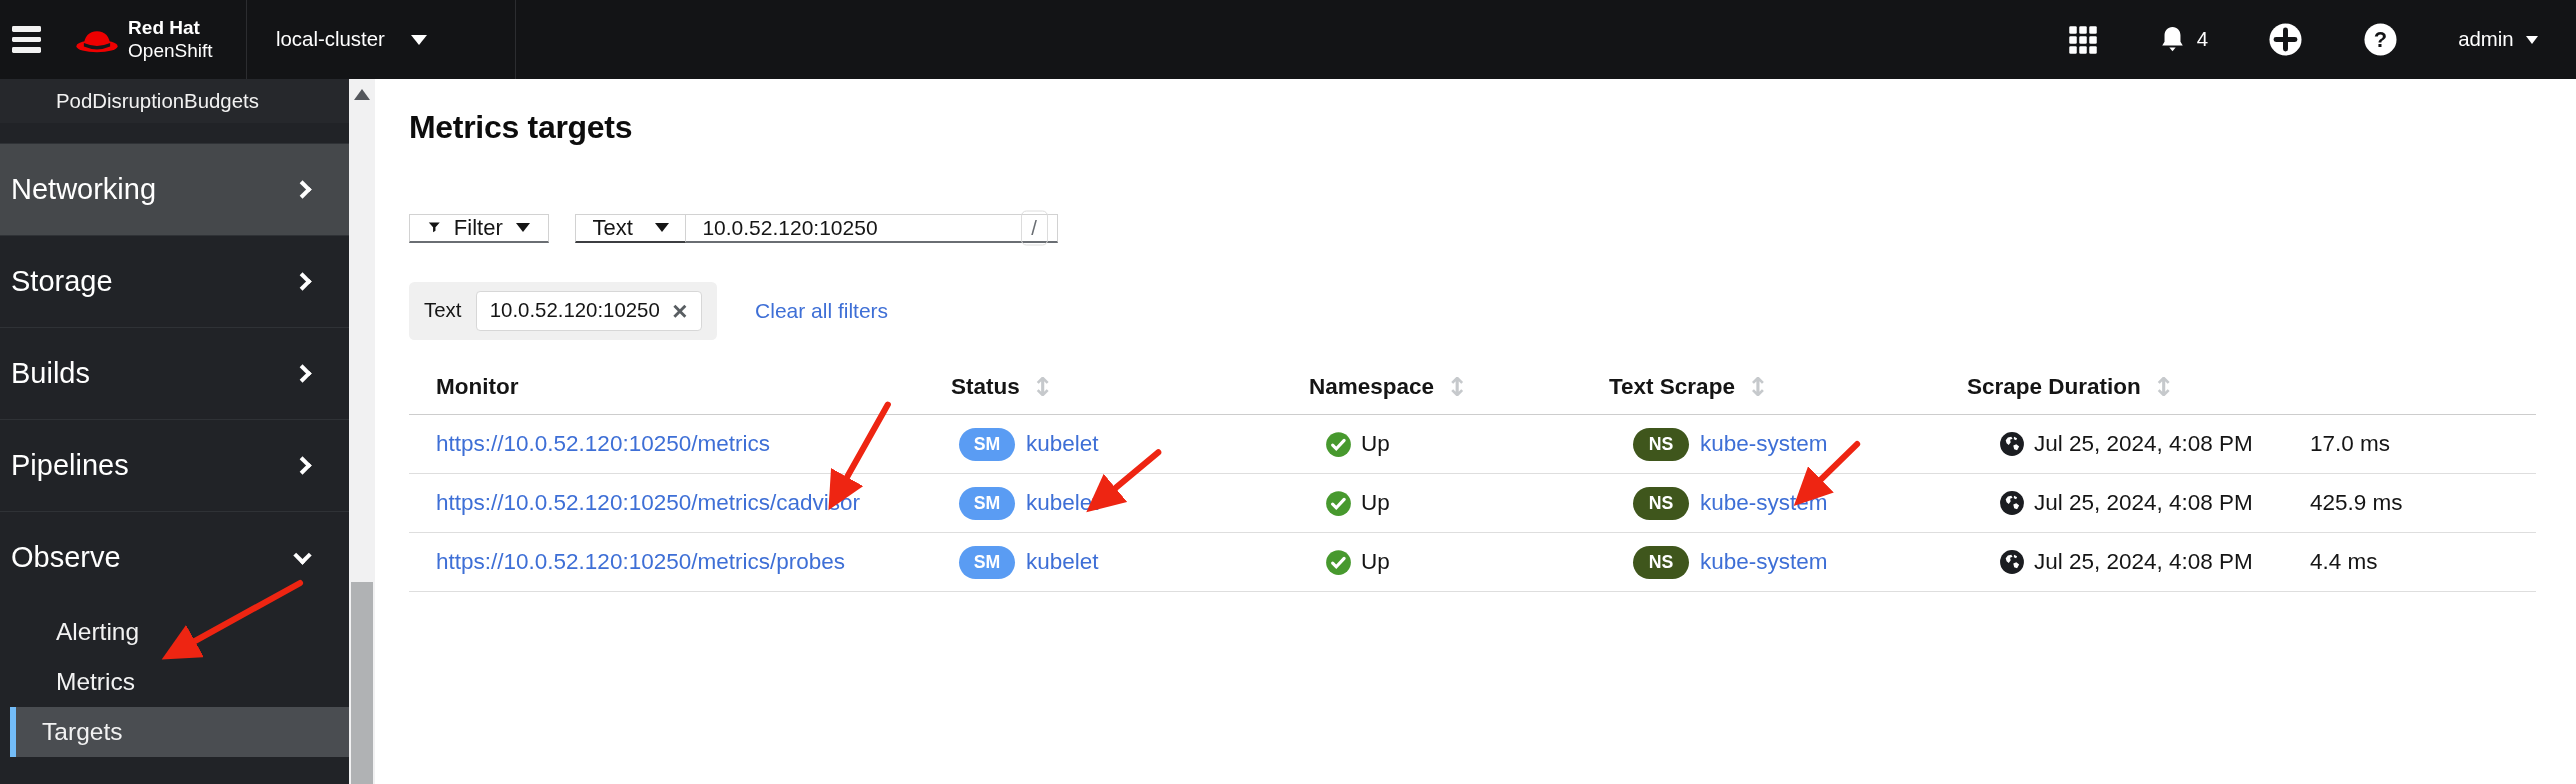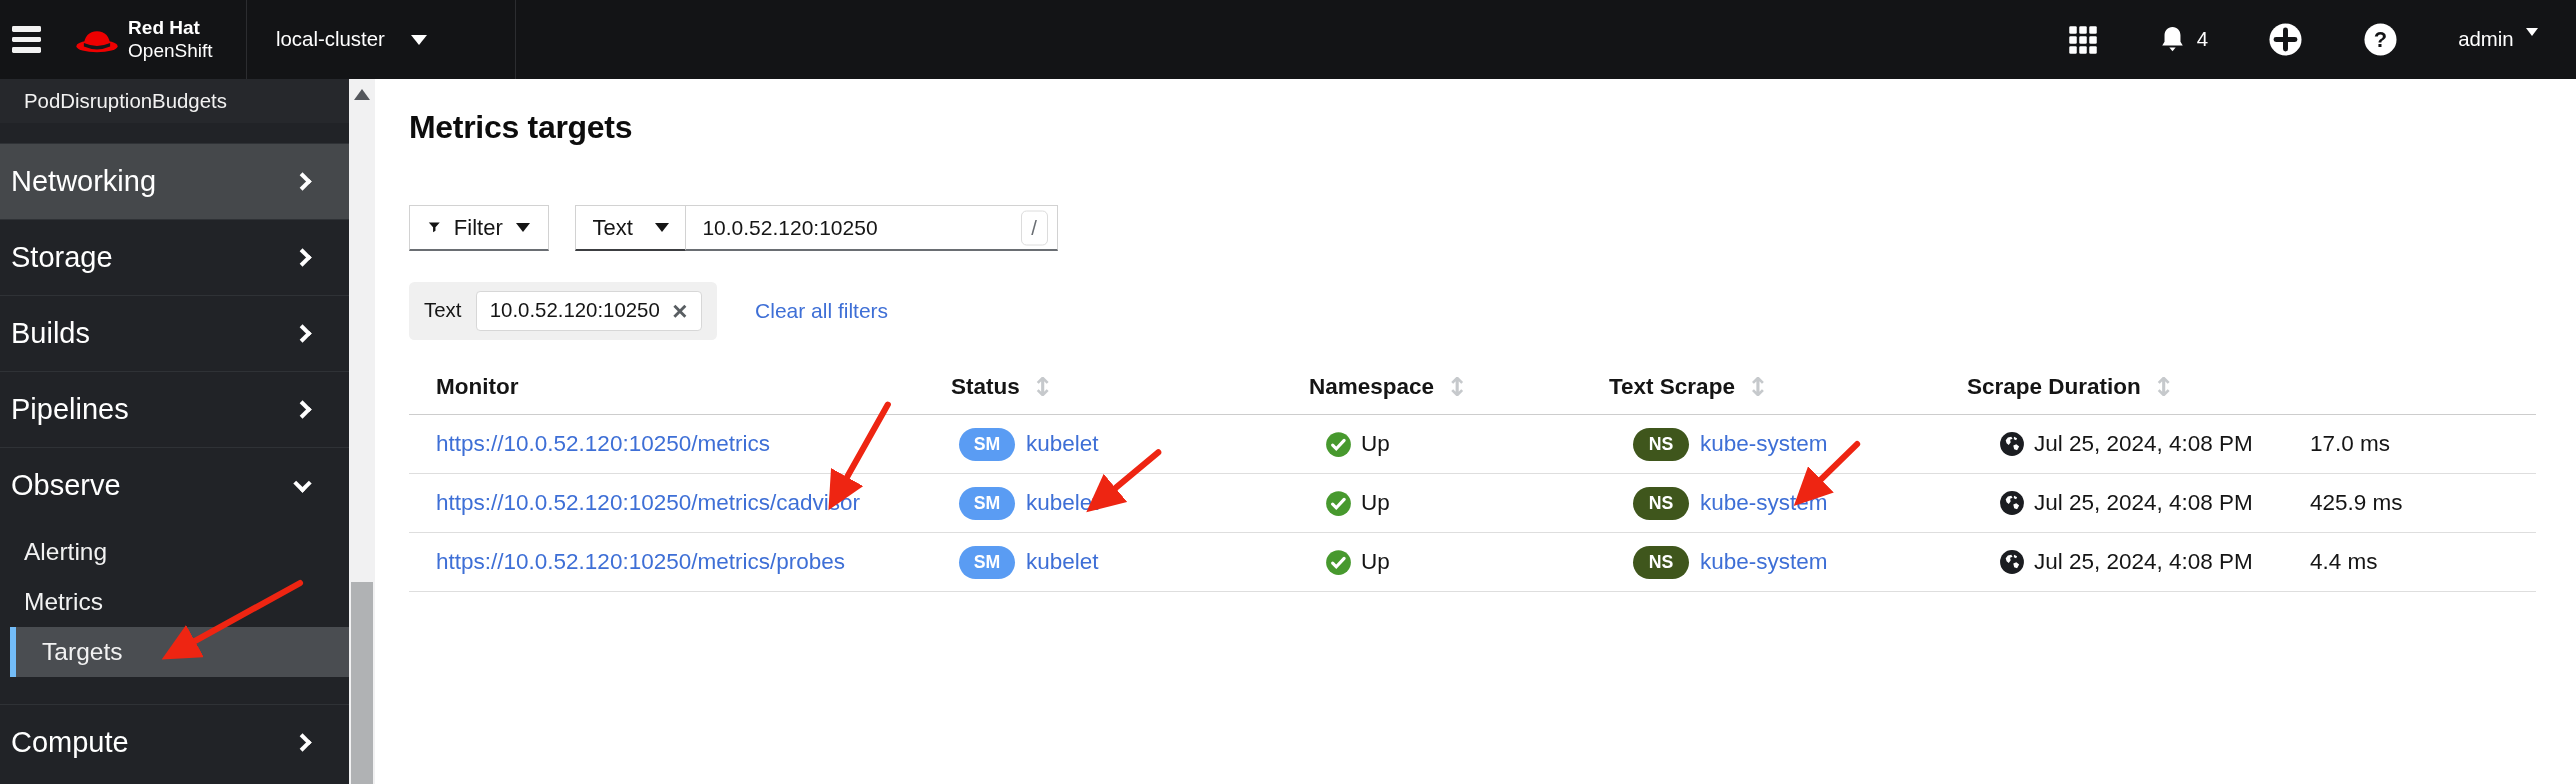--- a/index.html
+++ b/index.html
@@ -19,47 +19,47 @@
   .brand{display:flex; align-items:center; margin-left:34px; gap:9.5px;}
   .brand-text{line-height:1.2; font-size:19px;}
   .brand-l1{font-weight:bold;}
   .mh-div{width:1.4px; align-self:stretch; background:#2c2d30; margin-left:33px;}
   .cluster{display:flex; align-items:center; gap:26px; padding:0 55px 0 29px; cursor:pointer; font-size:20.4px;}
   .caret-w{width:0; height:0; border-left:8.2px solid transparent; border-right:8.2px solid transparent; border-top:10.2px solid #fff;}
   .caret-w.small{border-left-width:6.8px; border-right-width:6.8px; border-top-width:8.9px;}
   .mh-right{margin-left:auto; margin-right:38px; display:flex; align-items:center; gap:60px;}
   .mh-icon{background:none; border:none; cursor:pointer; display:flex; align-items:center; gap:9.5px; color:#fff;}
   .bellcount{font-size:20.4px; color:#fff;}
-  .usermenu{display:flex; gap:12.3px; font-size:20.4px; cursor:pointer;}
+  .usermenu{display:flex; align-items:center; gap:12.3px; font-size:20.4px; cursor:pointer;}
 
   
   .sidebar{position:absolute; left:0; top:79px; width:349px; height:705px; background:var(--sidebar-bg); overflow:hidden; color:#f2f2f2;}
-  .nav-sub{height:50px; display:flex; align-items:center; padding-left:24px; font-size:24.5px; cursor:pointer;}
+  .nav-sub{height:50px; display:flex; align-items:center; padding-left:56px; font-size:24.5px; cursor:pointer;}
   .nav-sub.pdb{height:44px; font-size:20.4px; background:#26282c;}
-  .nav-sec{height:76px; display:flex; align-items:center; justify-content:space-between; padding:0 40px 0 11px; font-size:29px; color:#fff; border-top:0.7px solid #2f3236; cursor:pointer;}
+  .nav-sec{height:92px; display:flex; align-items:center; justify-content:space-between; padding:0 40px 0 11px; font-size:29px; color:#fff; border-top:0.7px solid #2f3236; cursor:pointer;}
   .nav-sec.first{margin-top:20.4px;}
   .nav-sec.hl{background:var(--sidebar-highlight);}
   .sublist{margin-top:4.1px;}
   .nav-sub.selected{margin-left:9.5px; border-left:6.1px solid var(--selected-indicator); background:var(--sidebar-selected); padding-left:26.6px;}
   .nav-gap{height:27px;}
   .chev{display:inline-block; width:13px; height:13px; border-right:4.1px solid #fff; border-bottom:4.1px solid #fff;}
   .chev.right{transform:rotate(-45deg);}
   .chev.down{transform:rotate(45deg); margin-top:-5.5px;}
   .nav-sec.clipped{height:75px;}
 
   
   .side-sb{position:absolute; left:349px; top:79px; width:26px; height:705px; background:#f1f1f2; cursor:pointer;}
   .sb-up{position:absolute; top:9.5px; left:4.8px; width:0; height:0; border-left:8.2px solid transparent; border-right:8.2px solid transparent; border-bottom:11.6px solid #54575c;}
   .sb-thumb{position:absolute; left:2px; width:22px; top:503px; bottom:0; background:#b0b2b4;}
 
   
   .content{position:absolute; left:375px; top:79px; right:0; bottom:0; background:#fff; padding:30px 0 11px 34px;}
   .page-title{font-size:32px; font-weight:600; color:#0d0d0d; letter-spacing:-0.3px;}
 
-  .toolbar{margin-top:59px; display:flex; height:46px;}
+  .toolbar{margin-top:59px; display:flex; height:46px;align-items:center;}
   .filter-toggle{width:140px; display:flex; align-items:center; gap:13.6px; padding:0 17.7px; background:#fff; border:1.4px solid #d2d2d2; border-bottom:2px solid #6a6e73; font-size:22px; font-family:inherit; cursor:pointer; color:#151515;}
   .caret-b{width:0; height:0; border-left:7.5px solid transparent; border-right:7.5px solid transparent; border-top:9.5px solid #151515;}
   .filter-toggle .caret-b{margin-left:auto;}
   .input-group{margin-left:26px; display:flex;}
   .attr-toggle{width:111px; display:flex; align-items:center; justify-content:space-between; padding:0 16.4px; background:#fff; border:1.4px solid #d2d2d2; border-bottom:2px solid #3c3e41; font-size:22px; font-family:inherit; cursor:pointer; color:#151515;}
   .search-wrap{position:relative; width:372px; border:1.4px solid #d2d2d2; border-left:none; border-bottom:2px solid #6a6e73; display:flex; align-items:center; background:#fff;}
   .search{border:none; outline:none; width:100%; font-size:21px; padding:0 55px 0 16.4px; font-family:inherit; color:#151515;}
   .slash-badge{position:absolute; right:9.5px; top:50%; transform:translateY(-50%); border:1.4px solid #dcdcdc; border-radius:5.5px; width:27px; height:35px; display:flex; align-items:center; justify-content:center; color:#6a6e73; font-size:20.4px;}
 
   .chiprow{margin-top:31px; display:flex; align-items:center;}

